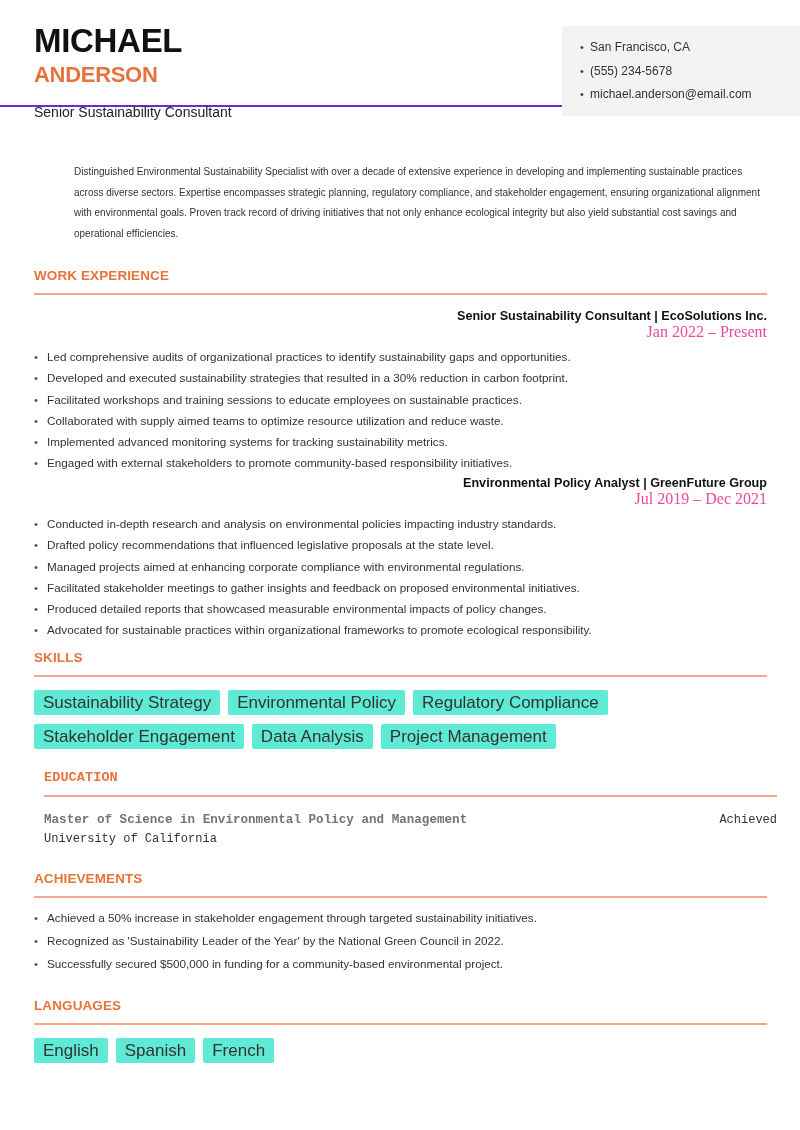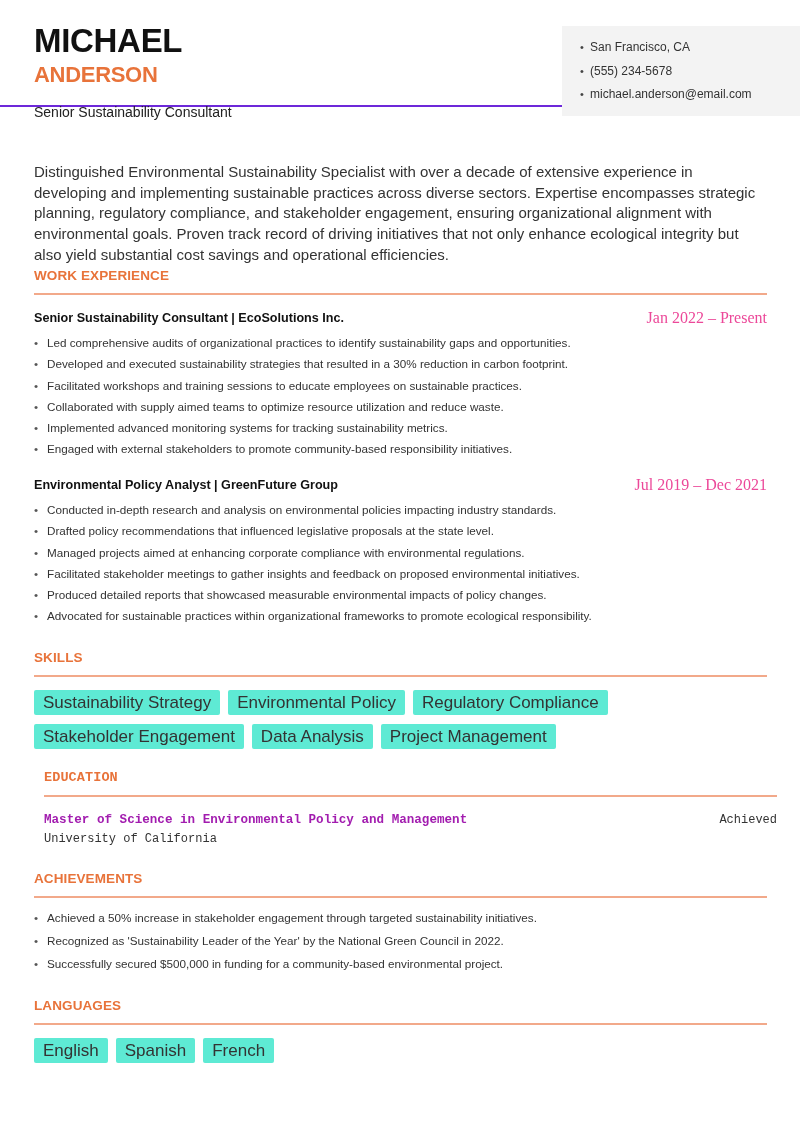--- a/index.html
+++ b/index.html
@@ -10,37 +10,37 @@
     .name-block { position: absolute; left: 34px; top: 24px; }
     .first-name { font-size: 33px; font-weight: 700; color: #111111; line-height: 34px; letter-spacing: -0.3px; }
     .last-name { font-size: 22px; font-weight: 700; color: #e8733a; line-height: 34px; letter-spacing: -0.3px; }
     .job-title { font-size: 14px; color: #222222; margin-top: 12px; }
 
     .contact-box { position: absolute; left: 562px; top: 26px; width: 238px; height: 90px; background: #f3f3f3; padding: 13px 0 0 18px; }
     .contact-item { font-size: 12px; color: #333333; height: 23.5px; line-height: 16px; display: flex; align-items: flex-start; }
     .bullet { display: inline-block; width: 10px; font-size: 11px; color: #444; }
 
     .content { position: absolute; left: 34px; top: 162px; width: 733px; }
-    .summary { font-size: 15px; line-height: 20.7px; color: #333333; }
+    .summary { font-size: 10px; line-height: 20.7px; color: #333333; margin-left: 40px; }
 
     .section-title { font-size: 13.5px; font-weight: 700; color: #e8733a; letter-spacing: 0.1px; }
     .section-rule { height: 2px; background: #f2a98a; margin-top: 10px; }
 
-    .job-head { display: flex; justify-content: space-between; align-items: center; font-size: 12.6px; }
+    .job-head { display: flex; justify-content: space-between; align-items: flex-end; font-size: 12.6px; flex-direction: column; }
     .job-role { font-weight: 700; color: #111111; }
     .job-dates { font-size: 16px; color: #ec4899; font-family: Liberation Serif, serif; }
     .bullets { list-style: none; margin-top: 8px; }
     .bullets li { font-size: 11.7px; color: #333333; height: 21.3px; line-height: 15px; display: flex; }
     .bullets li .dot { width: 13px; flex: none; color: #555; }
 
     .chips { display: flex; flex-wrap: wrap; gap: 9px 8px; margin-top: 13px; }
     .chip { background: #5eead4; font-size: 17px; color: #333333; padding: 6px 9px; height: 25px; line-height: 13px; border-radius: 2px; }
 
     .edu-head { display: flex; justify-content: space-between; font-size: 12.6px; margin-top: 16px; }
-    .edu-degree { font-weight: 700; color: #a21caf; }
+    .edu-degree { font-weight: 700; color: #737373; }
     .edu-loc { font-size: 12px; color: #333333; }
     .edu-school { font-size: 12px; color: #333333; margin-top: 5px; }
 
     .abs { position: absolute; left: 0; width: 733px; }
   </style>
 </head>
 <body>
 
 <div class="header">
   <div class="name-block">

